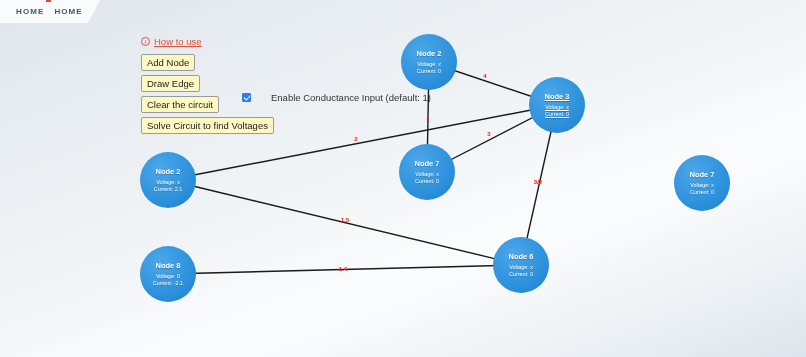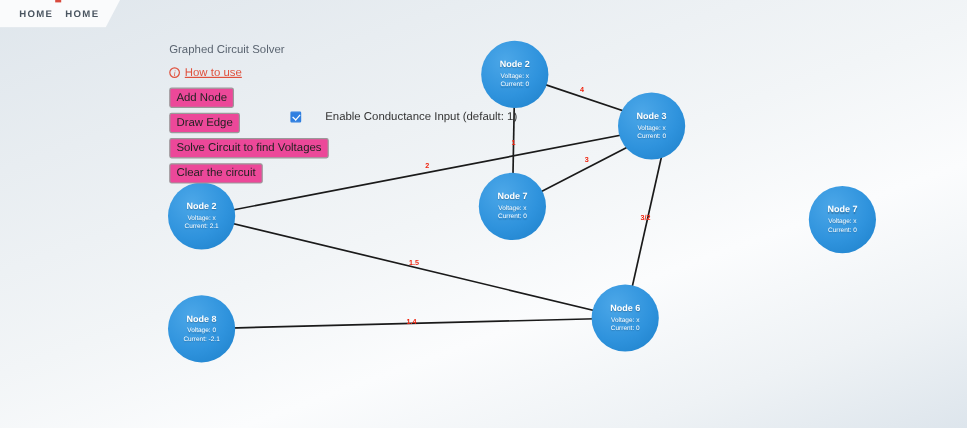--- a/index.html
+++ b/index.html
@@ -85,21 +85,21 @@
     font-size: 9.5px;
     color: #e0503c;
     cursor: pointer;
     text-decoration: underline;
   }
   .ctrl-btn {
     display: block;
     font-family: "Liberation Sans", sans-serif;
     font-size: 9.5px;
     color: #222;
-    background: #ec4899;
+    background: #fef9c3;
     border: 1px solid #9a9a9a;
     border-radius: 2px;
     padding: 1px 5px;
     margin-bottom: 4px;
     cursor: pointer;
     line-height: 13px;
   }
   #checkbox-row {
     position: absolute;
     left: 101px;
@@ -185,31 +185,30 @@
 </head>
 <body>
 
 <div id="navbar">
   <div id="nav-accent"></div>
   <a class="nav-link">HOME</a>
   <a class="nav-link">HOME</a>
 </div>
 
 <div id="control-panel">
-  <div id="panel-title">Graphed Circuit Solver</div>
 
   <div id="howto-row">
     <div id="info-icon">i</div>
     <span id="howto-link">How to use</span>
   </div>
 
   <button class="ctrl-btn">Add Node</button>
   <button class="ctrl-btn">Draw Edge</button>
+  <button class="ctrl-btn">Clear the circuit</button>
   <button class="ctrl-btn">Solve Circuit to find Voltages</button>
-  <button class="ctrl-btn">Clear the circuit</button>
 
   <div id="checkbox-row">
     <div id="conductance-checkbox"></div>
     <span id="checkbox-label">Enable Conductance Input (default: 1)</span>
   </div>
 </div>
 
 <svg id="graph-canvas">
     <line x1="429" y1="62" x2="557" y2="105" stroke="#1a1a1a" stroke-width="1.4"></line>
     <line x1="429" y1="62" x2="427" y2="172" stroke="#1a1a1a" stroke-width="1.4"></line>
@@ -220,21 +219,21 @@
     <line x1="168" y1="274" x2="521" y2="265" stroke="#1a1a1a" stroke-width="1.4"></line>
   </svg>
 <div id="graph-nodes-layer">
     <div class="graph-node" style="left: 401px; top: 34px;">
       <div class="node-title">Node 2</div>
       <div class="node-metrics">
         <div>Voltage: x</div>
         <div>Current: 0</div>
       </div>
     </div>
-    <div class="graph-node" style="left: 515px; top: 77px;">
+    <div class="graph-node" style="left: 529px; top: 77px; text-decoration: underline;">
       <div class="node-title">Node 3</div>
       <div class="node-metrics">
         <div>Voltage: x</div>
         <div>Current: 0</div>
       </div>
     </div>
     <div class="graph-node" style="left: 399px; top: 144px;">
       <div class="node-title">Node 7</div>
       <div class="node-metrics">
         <div>Voltage: x</div>

